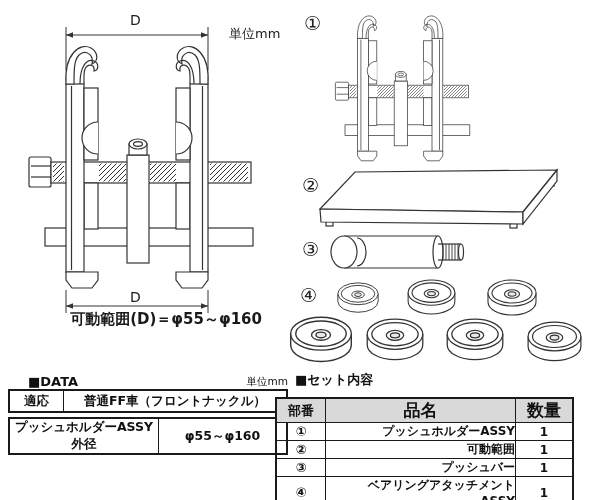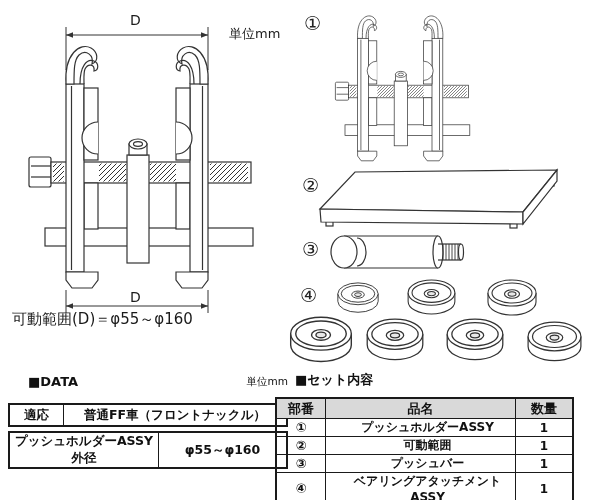--- a/index.html
+++ b/index.html
@@ -7,51 +7,51 @@
     width:600px;height:500px;background:#ffffff;position:relative;overflow:hidden;
     font-family:"DejaVu Sans","Liberation Sans",sans-serif;color:#111;
     -webkit-font-smoothing:antialiased;
   }
   .page{position:absolute;inset:0;background:#fff;}
   .art{position:absolute;left:0;top:0;}
   .ovl{position:absolute;white-space:nowrap;color:#1a1a1a;}
   .unit-top{left:229px;top:25px;font-size:13px;}
   .d-top{left:130px;top:12px;font-size:14px;}
   .d-bot{left:130px;top:289px;font-size:14px;}
-  .range{left:12px;top:310px;width:250px;text-align:left;font-size:15px;font-weight:400;white-space:nowrap;}
+  .range{left:12px;top:310px;width:250px;text-align:right;font-size:15px;font-weight:700;white-space:nowrap;}
   .marker{font-size:19px;line-height:19px;color:#222;}
   .m1{left:304px;top:14px;}
   .m2{left:302px;top:176px;}
   .m3{left:302px;top:240px;}
   .m4{left:300px;top:286px;}
 
   
   .tblock{position:absolute;top:374px;}
   .data-block{left:8px;width:280px;}
   .set-block{left:275px;width:299px;}
   .bhead{display:flex;justify-content:space-between;align-items:flex-end;height:15px;margin-left:20px;}
   .btitle{font-size:13px;font-weight:bold;letter-spacing:0px;}
   .bunit{font-size:10.5px;}
   table{border-collapse:collapse;width:100%;table-layout:fixed;}
   .t1,.t2,.t3{border:2px solid #1a1a1a;}
-  .t1{margin-top:14px;}
+  .t1{margin-top:0;}
   .t2{margin-top:4px;}
   .t3{margin-top:8px;}
   td,th{border:1px solid #1a1a1a;text-align:center;vertical-align:middle;
         font-size:12.5px;font-weight:600;padding:0;overflow:hidden;}
   .t1 td{height:20px;}
   .t1 .c1{width:53px;}
   .t2 .rA td{height:39px;line-height:1.32;}
   .t2 .rB td{height:20px;}
   .t2 .c1{width:148px;}
-  .t3 th{height:19px;background:#d9d9d9;font-size:13px;}
+  .t3 th{height:19px;background:#d9d9d9;font-size:17px;}
   .t3 td{height:15px;font-size:12px;}
   .t3 .cno{width:48px;font-size:13px;}
   .t3 .cqty{width:56px;}
-  .t3 .cname{text-align:center;padding-left:14px;}
+  .t3 .cname{text-align:right;padding-left:14px;}
 </style>
 </head>
 <body>
 
 <div class="page">
 
   <svg class="art" width="600" height="375" viewBox="0 0 600 375">
     <defs>
       <pattern id="hatch" width="5" height="5" patternUnits="userSpaceOnUse">
         <path d="M-1,6 L6,-1" stroke="#333" stroke-width="1" fill="none"></path>

